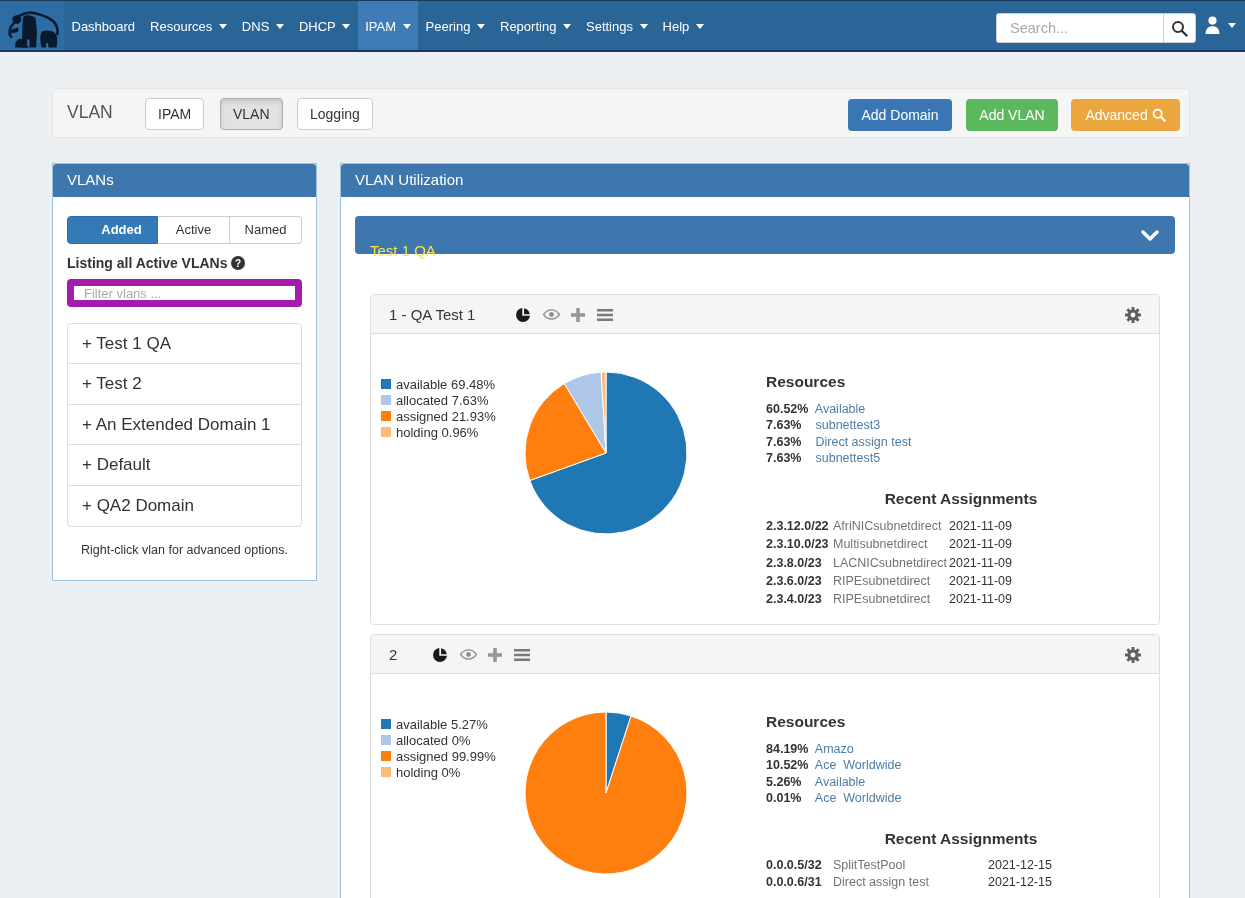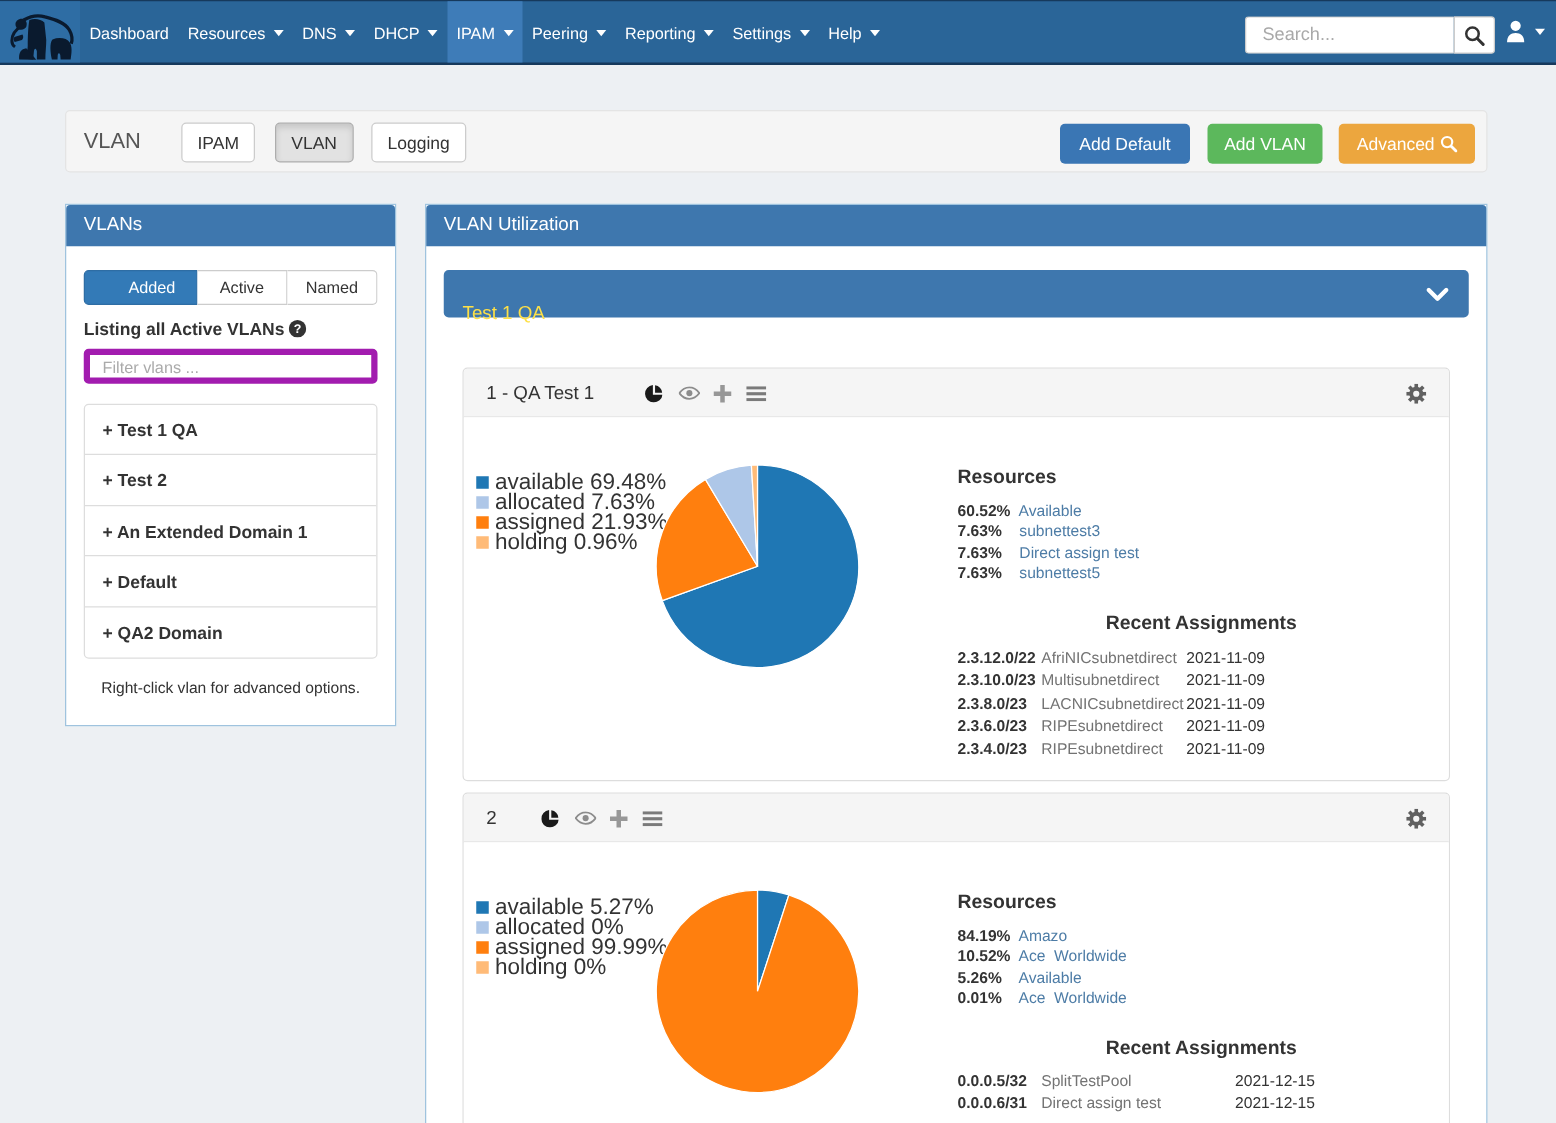--- a/index.html
+++ b/index.html
@@ -37,39 +37,39 @@
 .panel-heading { background:#3e77ae; color:#fff; font-size:15px; padding:0 14px; height:33px; line-height:32px; border-radius:3px 3px 0 0; }
 .leftcol { float:left; width:265px; }
 .rightcol { float:right; width:850px; }
 
 
 .lp-body { padding:19px 14px 23px 14px; }
 .seg { display:flex; }
 .seg div { flex:1; height:28px; line-height:26px; text-align:center; font-size:13px; border:1px solid #ccc; background:#fff; color:#333; }
 .seg div:first-child { border-radius:4px 0 0 4px; }
 .seg div:last-child { border-radius:0 4px 4px 0; }
-.seg div.active { background:#337ab7; border-color:#2e6da4; color:#fff; font-weight:normal;padding-left:18px; }
+.seg div.active { background:#337ab7; border-color:#2e6da4; color:#fff; font-weight:bold;padding-left:18px; }
 .seg div + div { border-left:0; }
 .listing { font-weight:bold; font-size:14px; margin:11px 0 0 0; height:16px; }
-.filter { margin-top:8px; width:100%; height:28px; border:5px solid #a21caf; border-radius:4px; padding:0 10px; font-size:13px; color:#6d28d9; font-family:"Liberation Sans", sans-serif; }
+.filter { margin-top:8px; width:100%; height:28px; border:7px solid #a21caf; border-radius:4px; padding:0 10px; font-size:13px; color:#6d28d9; font-family:"Liberation Sans", sans-serif; }
 .filter::placeholder { color:#aaa; }
 .vlist { border:1px solid #ddd; border-radius:4px; margin-top:16px; }
-.vlist div { height:40.4px; line-height:40.4px; padding:0 14px; font-weight:bold; font-size:14px; border-bottom:1px solid #ddd; }
+.vlist div { height:40.4px; line-height:40.4px; padding:0 14px; font-weight:normal; font-size:17px; border-bottom:1px solid #ddd; }
 .vlist div:last-child { border-bottom:0; }
 .rclick { text-align:center; font-size:12.5px; margin:16px 0 0 0; }
 
 
 .rp-body { padding:19px 14px 14px 14px; }
 .tbar { background:#3e77ae; border-radius:4px; height:38px; line-height:38px; color:#fde047; font-size:15px; padding:16px 15px; position:relative; }
 .cards { padding:0 15px; }
 .card { border:1px solid #ddd; border-radius:4px; margin-top:40px; }
 .card-h { background:#f5f5f5; border-bottom:1px solid #ddd; border-radius:3px 3px 0 0; height:39px; position:relative; }
 .card-h .title { position:absolute; left:18px; top:0; line-height:39px; font-size:15px; color:#333; }
 .card-b { position:relative; height:290px; background:#fff; border-radius:0 0 4px 4px; }
-.legend { position:absolute; left:10px; top:43px; font-size:18px; }
+.legend { position:absolute; left:10px; top:43px; font-size:13px; }
 .legend div { height:16px; line-height:16px; }
 .legend span { display:inline-block; width:10px; height:10px; margin-right:5px; }
 .res { position:absolute; left:395px; top:39px; width:380px; }
 .res h4 { font-size:15.5px; margin:0 0 10px 0; }
 .rrow { font-size:12.5px; height:16.3px; line-height:16.3px; }
 .rrow b { display:inline-block; width:46px; }
 .rrow a { color:#4d7ca6; }
 .ra { position:absolute; left:395px; top:156px; width:390px; }
 .ra h4 { font-size:15.5px; margin:0 0 9px 0;text-align:center; }
 .rarow { font-size:12.5px; height:18.3px; line-height:18.3px; position:relative; }
@@ -128,21 +128,21 @@
     <span style="display:inline-block;width:0;height:0;border-top:5px solid #fff;border-left:4.5px solid transparent;border-right:4.5px solid transparent;vertical-align:6px;margin-left:4px;"></span>
   </div>
 </div>
 
 <div class="container">
   <div class="band">
     <h1>VLAN</h1>
     <div class="tabbtn" style="left:92px;">IPAM</div>
     <div class="tabbtn active" style="left:167px;">VLAN</div>
     <div class="tabbtn" style="left:244px;">Logging</div>
-    <div class="bigbtn" style="right:237px; background:#3a76b4; width:104px;">Add Default</div>
+    <div class="bigbtn" style="right:237px; background:#3a76b4; width:104px;">Add Domain</div>
     <div class="bigbtn" style="right:131px; background:#5cb85c; width:92px;">Add VLAN</div>
     <div class="bigbtn" style="right:9px; background:#eca63e; width:109px;">Advanced <svg width="14" height="14" viewBox="0 0 16 16" style="vertical-align:-2px">
           <circle cx="6.5" cy="6.5" r="4.7" fill="none" stroke="#fff" stroke-width="2"></circle>
           <line x1="10.3" y1="10.3" x2="14.6" y2="14.6" stroke="#fff" stroke-width="2.6" stroke-linecap="round"></line>
         </svg></div>
   </div>
 
   <div class="row2">
     <div class="panel leftcol">
       <div class="panel-heading">VLANs</div>

